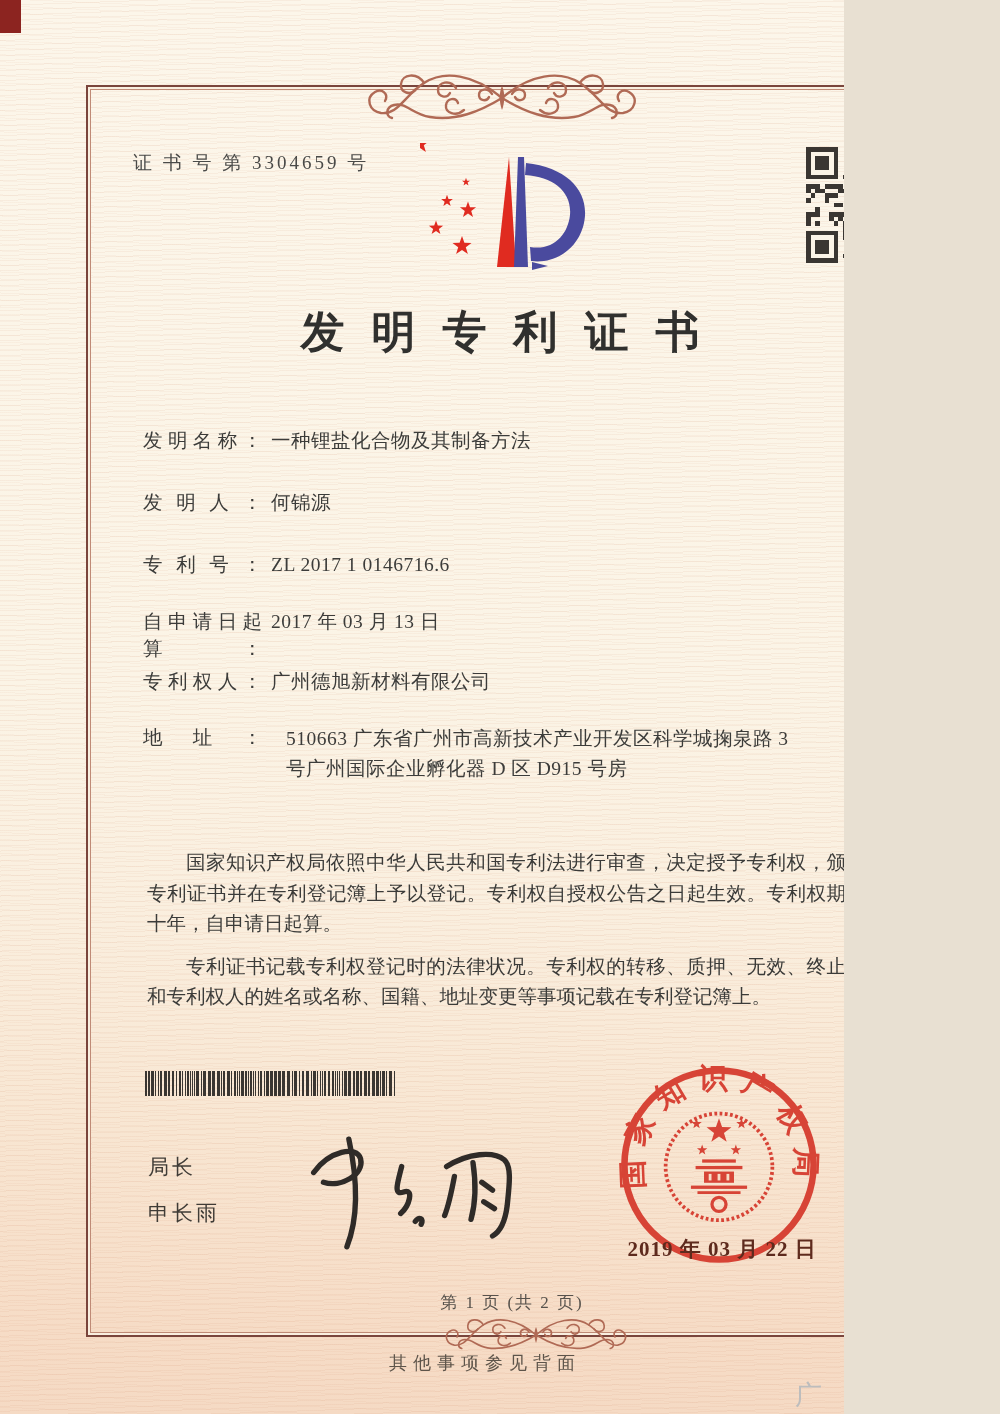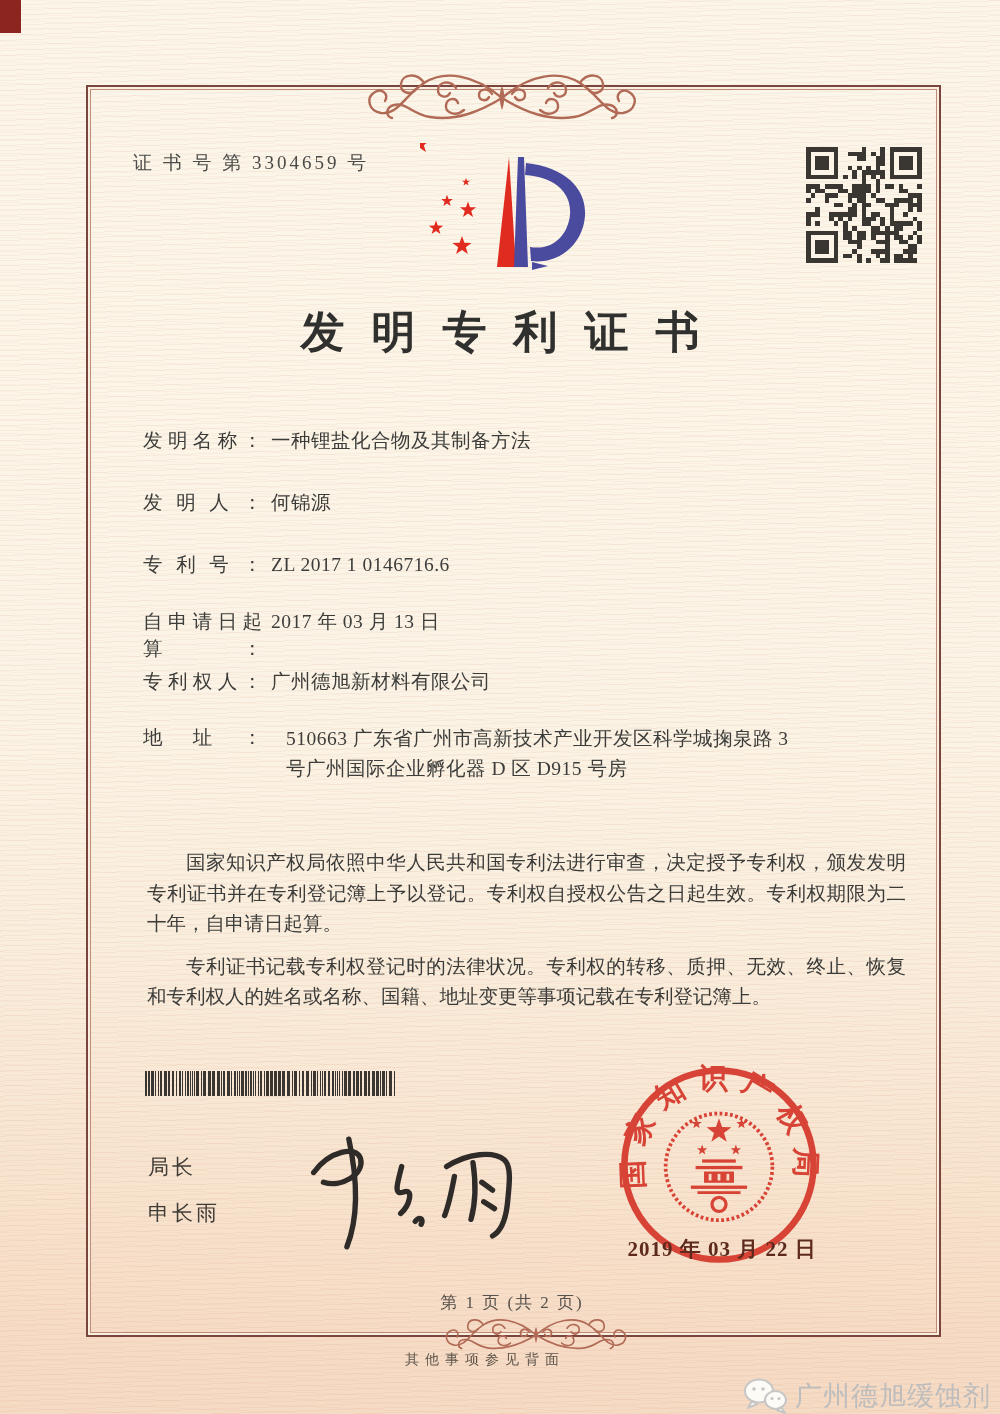--- a/index.html
+++ b/index.html
@@ -1,17 +1,17 @@
 <!DOCTYPE html>
 <html><head>
 <meta charset="utf-8">
 <style>
   html,body{margin:0;padding:0;background:#e8e0d2;}
   .page{
-    position:relative;width:1000px;height:1414px;overflow:hidden;
+    position:relative;width:844px;height:1414px;overflow:hidden;
     font-family:"Liberation Serif","DejaVu Serif",serif;
     background:linear-gradient(180deg,#fcf6ea 0%,#fbf4e6 48%,#faefdf 64%,#f8e6d2 80%,#f6dcc6 94%,#f5dac4 100%);
   }
   .texture{
     position:absolute;inset:0;pointer-events:none;
     background:
       repeating-linear-gradient(178deg, rgba(205,130,95,0.085) 0 1px, rgba(0,0,0,0) 1px 5px),
       repeating-linear-gradient(182.5deg, rgba(205,130,95,0.06) 0 1px, rgba(0,0,0,0) 1px 7px);
   }
   .scan-artifact{position:absolute;left:0;top:0;width:21px;height:33px;background:#8c2420;}
@@ -38,21 +38,21 @@
   .grant .g-pair2{margin-left:74px;}
   .body-text{position:absolute;left:135px;top:836px;width:783px;font-size:19.5px;line-height:30.5px;color:#3b3b39;text-align:justify;}
   .body-text p{margin:12px;text-indent:2em;}
   .body-text p + p{margin-top:3px;}
   .barcode{position:absolute;left:145px;top:1071px;width:254px;height:25px;}
   .director{position:absolute;left:148px;top:1144px;font-size:21px;color:#3f3b36;letter-spacing:3px;line-height:46px;}
   .signature{position:absolute;left:300px;top:1130px;width:215px;height:125px;}
   .seal{position:absolute;left:616px;top:1062px;width:206px;height:206px;opacity:0.92;}
   .seal-date{position:absolute;left:622px;top:1235px;width:200px;text-align:center;font-size:21px;color:#5e2a1d;letter-spacing:1px;font-weight:600;}
   .page-indicator{position:absolute;left:0;width:1024px;top:1291px;text-align:center;font-size:17px;color:#57524c;letter-spacing:2px;}
-  .back-note{position:absolute;left:0;width:970px;top:1351px;text-align:center;font-size:14px;color:#5d544a;letter-spacing:6px;}
+  .back-note{position:absolute;left:0;width:970px;top:1351px;text-align:center;font-size:18px;color:#5d544a;letter-spacing:6px;}
   .watermark{position:absolute;left:742px;top:1345px;display:flex;align-items:center;gap:7px;color:#bdbdbd;font-size:27px;letter-spacing:1px;margin-top:32px;}
   .wm-icon{width:46px;height:38px;flex:0 0 auto;}
 </style>
 </head>
 <body>
 
 <div class="page">
   <div class="texture"></div>
   <div class="scan-artifact"></div>
 

